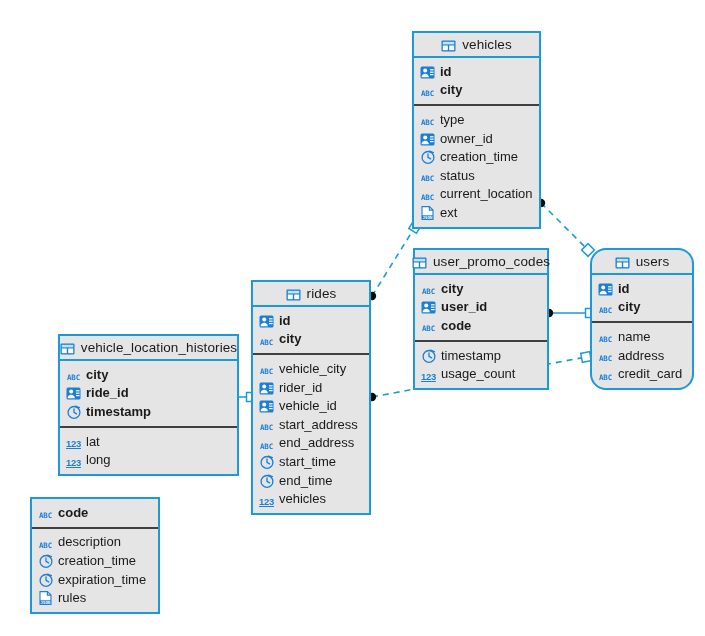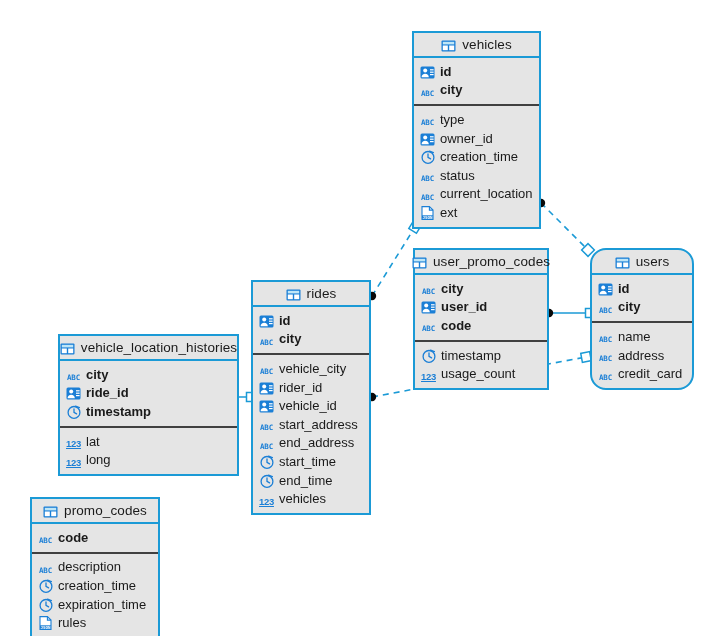--- a/index.html
+++ b/index.html
@@ -452,31 +452,20 @@
         </div>
         <div class="col-row">
           <span class="icn">
             <span class="icn-num">123</span>
           </span>
           <span class="col-name">long</span>
         </div>
       </div>
     </div>
     <div class="table-box" style="left: 30px; top: 497px; width: 130px;">
-      <div class="tbl-header">
-        <span class="icn">
-          <svg width="15" height="12" viewBox="0 0 15 12">
-            <rect x="0.5" y="0.5" width="14" height="11" rx="1" fill="#1b7fd6"></rect>
-            <rect x="1.8" y="1.8" width="11.4" height="2.6" fill="#bfe6f7"></rect>
-            <rect x="1.8" y="5.5" width="5" height="4.7" fill="#ffffff"></rect>
-            <rect x="8.2" y="5.5" width="5" height="4.7" fill="#ffffff"></rect>
-          </svg>
-        </span>
-        <span class="tbl-title">promo_codes</span>
-      </div>
       <div class="tbl-section keys">
         <div class="col-row pk">
           <span class="icn">
             <span class="icn-text">ABC</span>
           </span>
           <span class="col-name">code</span>
         </div>
       </div>
       <div class="tbl-section fields">
         <div class="col-row">

